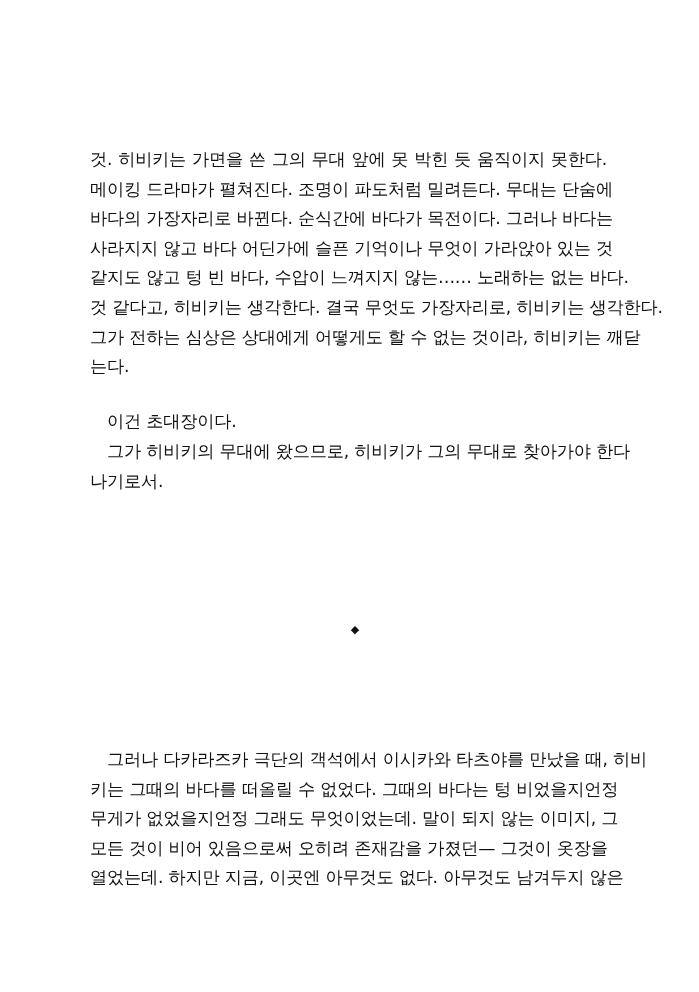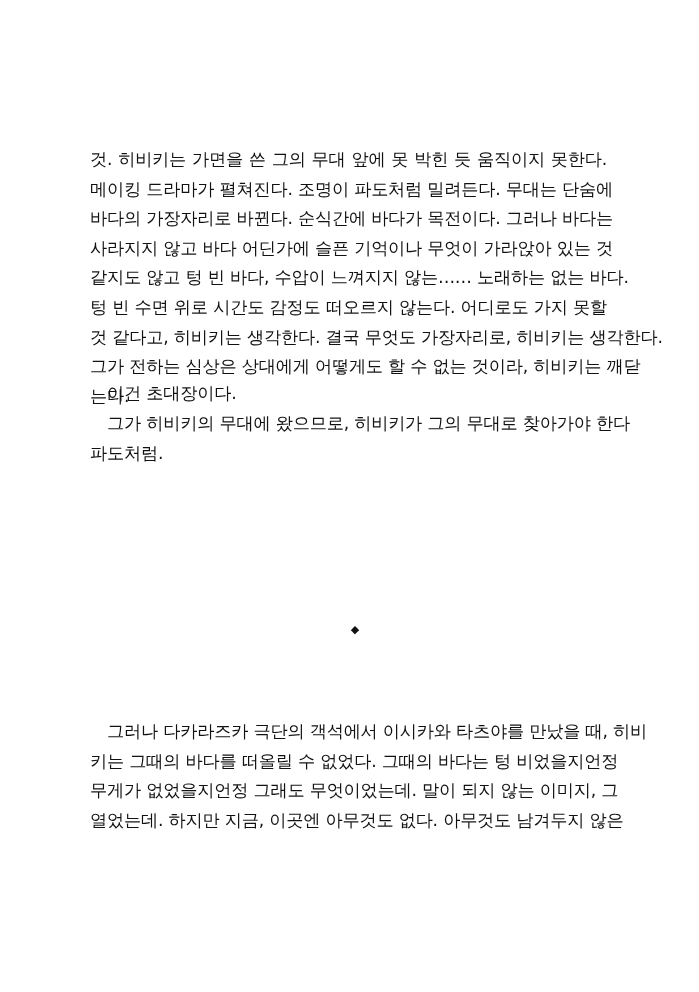--- a/index.html
+++ b/index.html
@@ -3,51 +3,51 @@
 <meta charset="utf-8">
 <style>
   html, body { margin: 0; padding: 0; background: #ffffff; }
   body { width: 699px; height: 992px; position: relative; overflow: hidden;
          font-family: "DejaVu Sans", "Liberation Sans", sans-serif; color: #111111; }
   .page { position: absolute; left: 90px; top: 0; width: 517px; }
   .block { position: absolute; left: 0; width: 517px; }
   .line { height: 29.6px; line-height: 29.6px; font-size: 17.2px; white-space: nowrap;
           text-align: justify; text-align-last: justify; letter-spacing: -0.2px; }
   .line.last { text-align-last: left; }
-  .indent { padding-left: 17px; }
+  .indent { padding-left: 17px; margin-top: 28px; }
   .ornament { position: absolute; left: 348px; top: 620px; width: 14px; height: 20px;
               font-size: 11px; line-height: 20px; text-align: center; color: #111; }
 </style>
 </head>
 <body>
 
 <div class="page">
 
   <div class="block" style="top:113px;margin-top:32px;">
     <div class="line">것. 히비키는 가면을 쓴 그의 무대 앞에 못 박힌 듯 움직이지 못한다.</div>
     <div class="line">메이킹 드라마가 펼쳐진다. 조명이 파도처럼 밀려든다. 무대는 단숨에</div>
     <div class="line">바다의 가장자리로 바뀐다. 순식간에 바다가 목전이다. 그러나 바다는</div>
     <div class="line">사라지지 않고 바다 어딘가에 슬픈 기억이나 무엇이 가라앉아 있는 것</div>
     <div class="line">같지도 않고 텅 빈 바다, 수압이 느껴지지 않는…… 노래하는 없는 바다.</div>
-    <div class="line">텅 빈 수면 위로 시간도 감정도 떠오르지 않는다. 어디로도 가지 못할</div>
     <div class="line">것 같다고, 히비키는 생각한다. 결국 무엇도 가장자리로, 히비키는 생각한다.</div>
     <div class="line">그가 전하는 심상은 상대에게 어떻게도 할 수 없는 것이라, 히비키는 깨닫</div>
     <div class="line last">는다.</div>
   </div>
 
   <div class="block" style="top:379.4px;">
     <div class="line last indent">이건 초대장이다.</div>
   </div>
 
   <div class="block" style="top:409px;">
     <div class="line indent">그가 히비키의 무대에 왔으므로, 히비키가 그의 무대로 찾아가야 한다</div>
-    <div class="line last">파도처럼.</div>
+    <div class="line last">나기로서.</div>
   </div>
 
   <div class="block" style="top:717px;">
     <div class="line indent">그러나 다카라즈카 극단의 객석에서 이시카와 타츠야를 만났을 때, 히비</div>
     <div class="line">키는 그때의 바다를 떠올릴 수 없었다. 그때의 바다는 텅 비었을지언정</div>
     <div class="line">무게가 없었을지언정 그래도 무엇이었는데. 말이 되지 않는 이미지, 그</div>
+    <div class="line">모든 것이 비어 있음으로써 오히려 존재감을 가졌던— 그것이 옷장을</div>
     <div class="line">열었는데. 하지만 지금, 이곳엔 아무것도 없다. 아무것도 남겨두지 않은</div>
   </div>
 </div>
 
 <div class="ornament">◆</div>
 
 </body></html>

